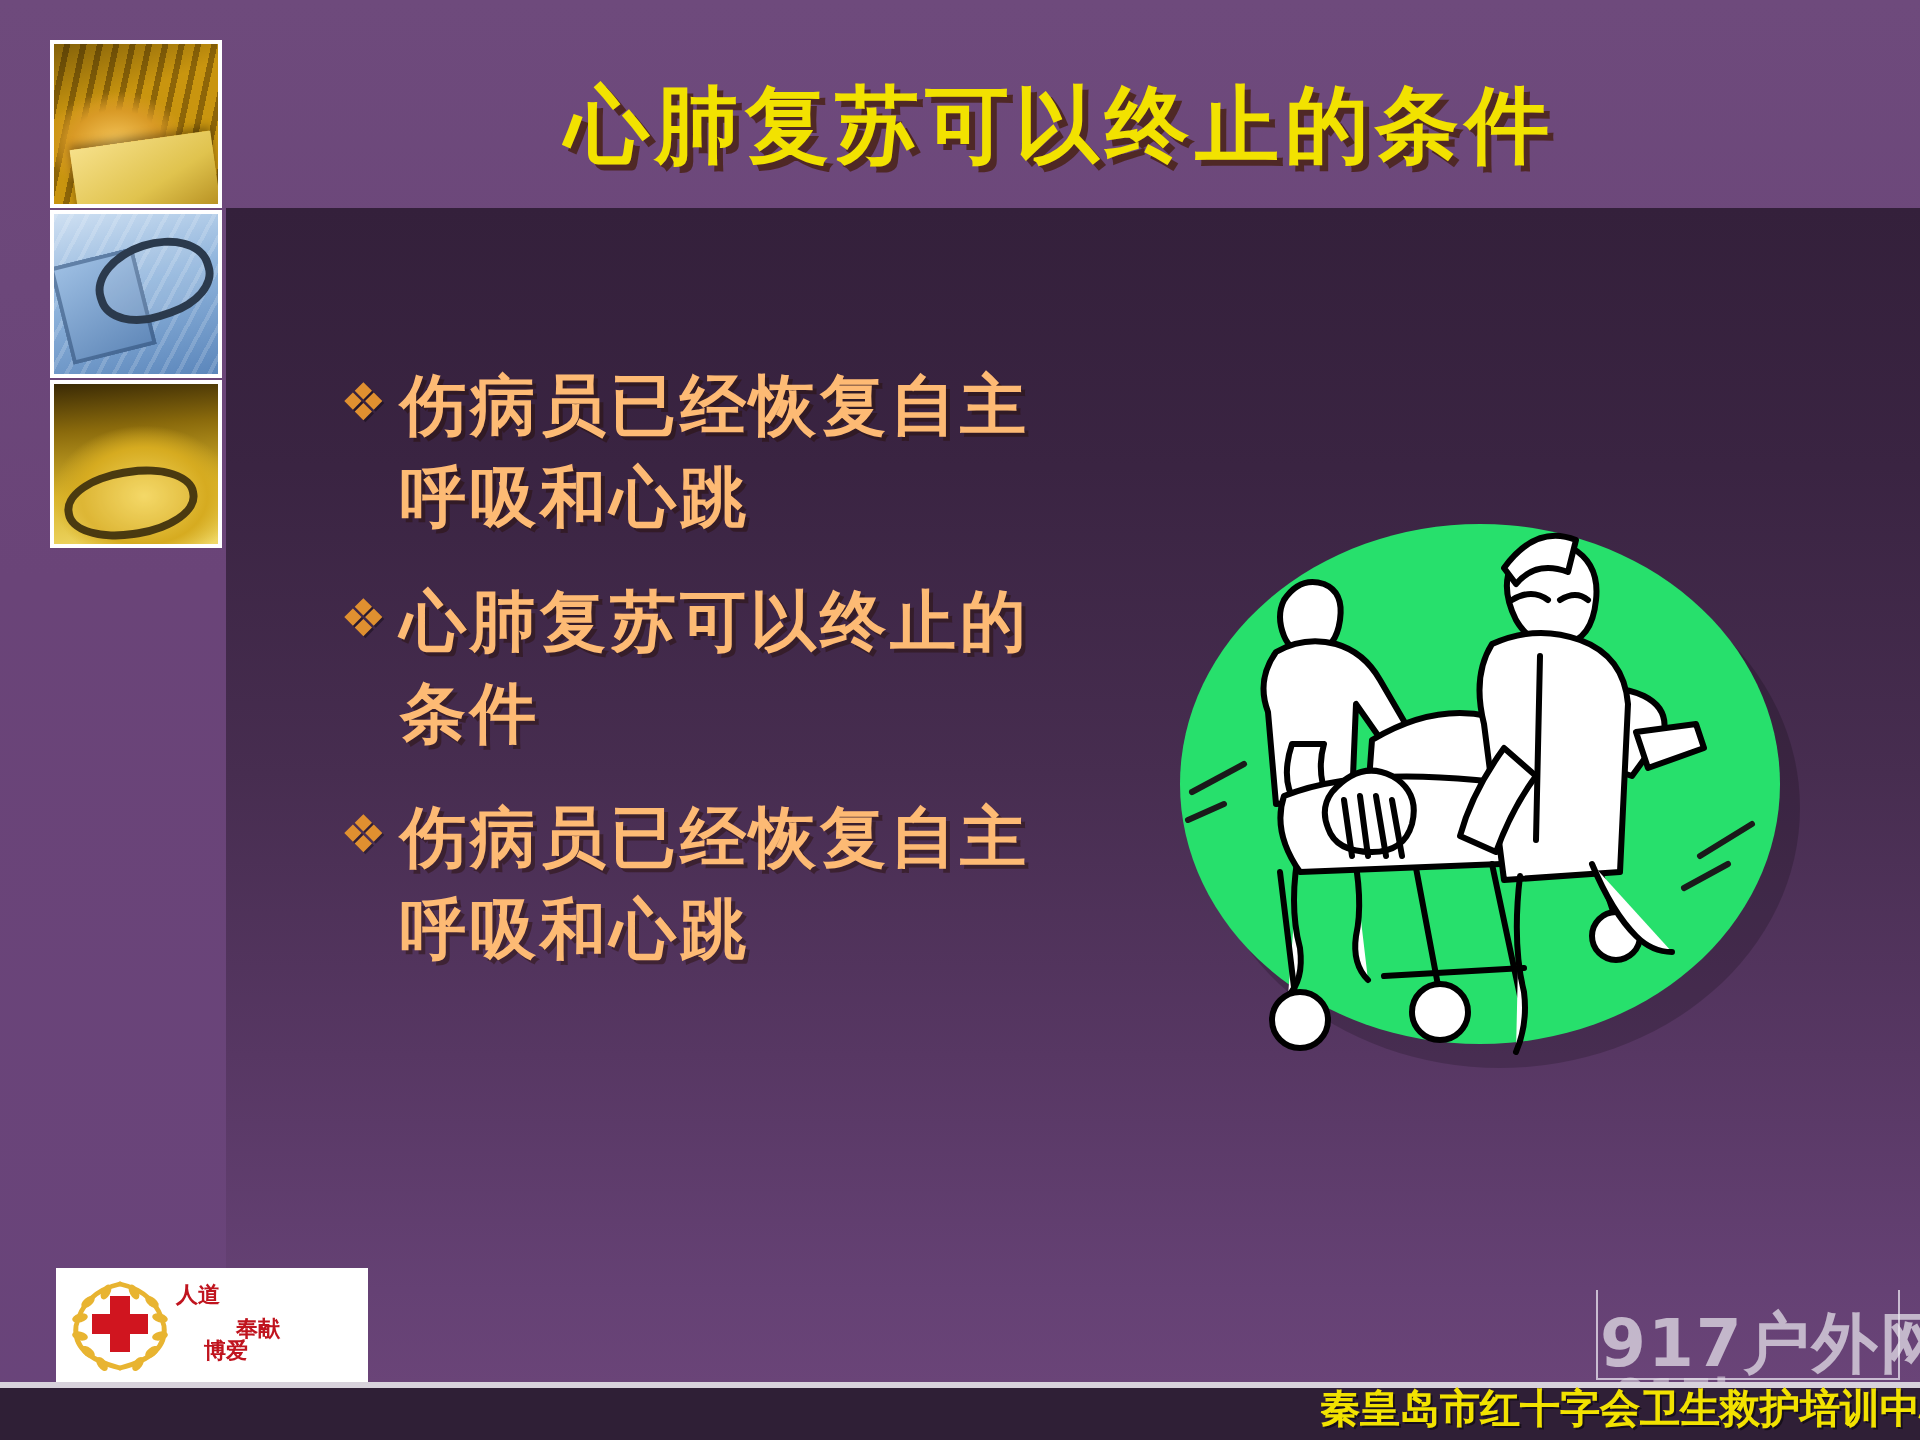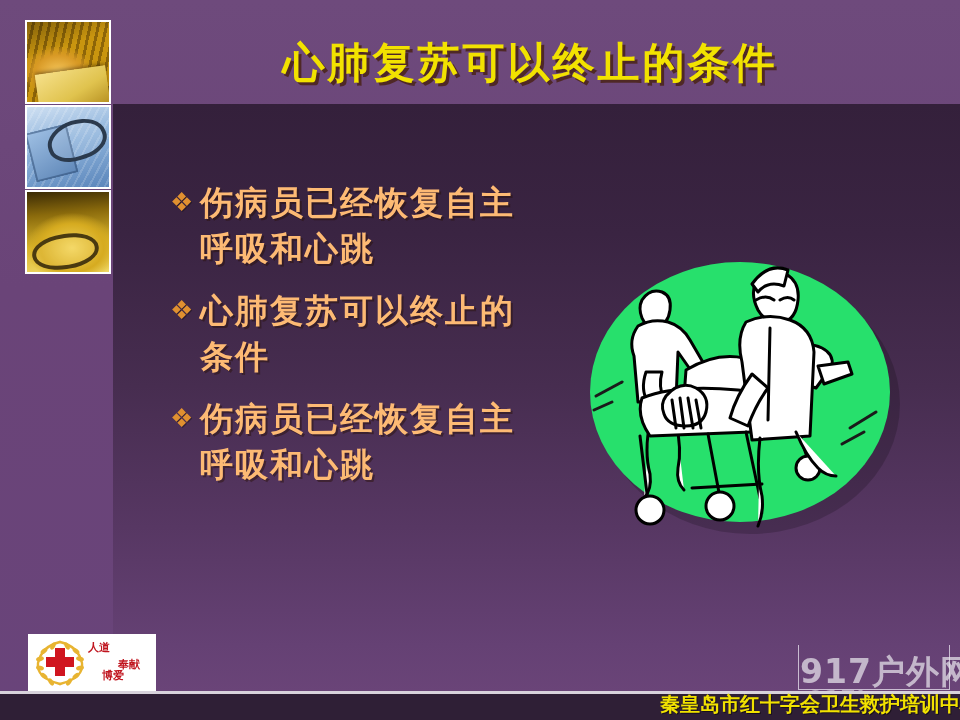--- a/index.html
+++ b/index.html
@@ -204,20 +204,21 @@
 
   
   .logo-box {
     position: absolute;
     left: 28px;
     top: 634px;
     width: 128px;
     height: 58px;
     background: #ffffff;
     overflow: hidden;
+    padding-left: 28px;
   }
   .logo-svg {
     position: absolute;
     left: 4px; top: 4px;
     width: 56px; height: 50px;
   }
   .logo-motto {
     position: absolute;
     left: 58px;
     top: 6px;

